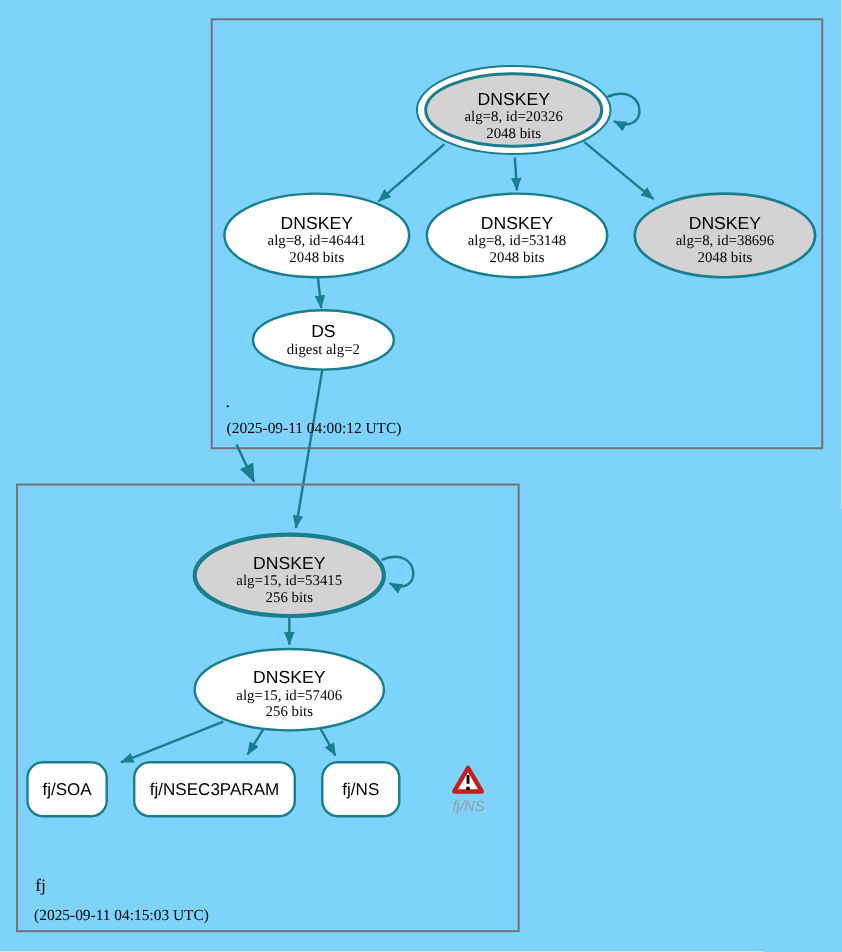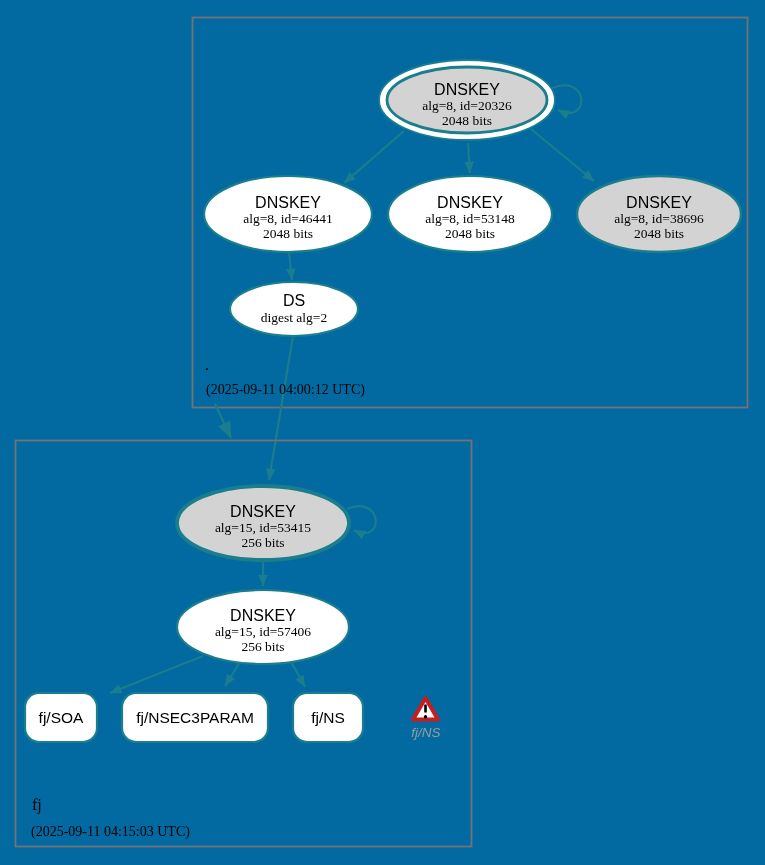--- a/index.html
+++ b/index.html
@@ -7,21 +7,21 @@
     padding: 0;
     background: #ffffff;
     width: 765px;
     height: 865px;
     font-family: "Liberation Sans", sans-serif;
   }
   .stage {
     position: relative;
     width: 765px;
     height: 865px;
-    background: #0369a1;
+    background: #7dd3fc;
     overflow: hidden;
   }
   svg { display: block; }
   .node-title {
     font-family: "Liberation Sans", sans-serif;
     font-size: 16px;
     fill: #000000;
   }
   .node-detail {
     font-family: "Liberation Serif", "DejaVu Serif", serif;

